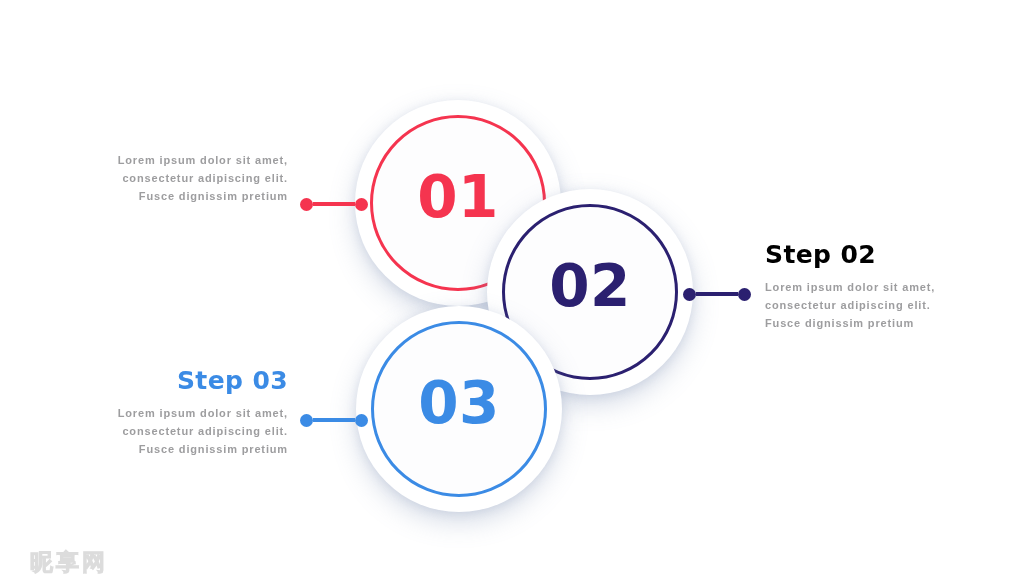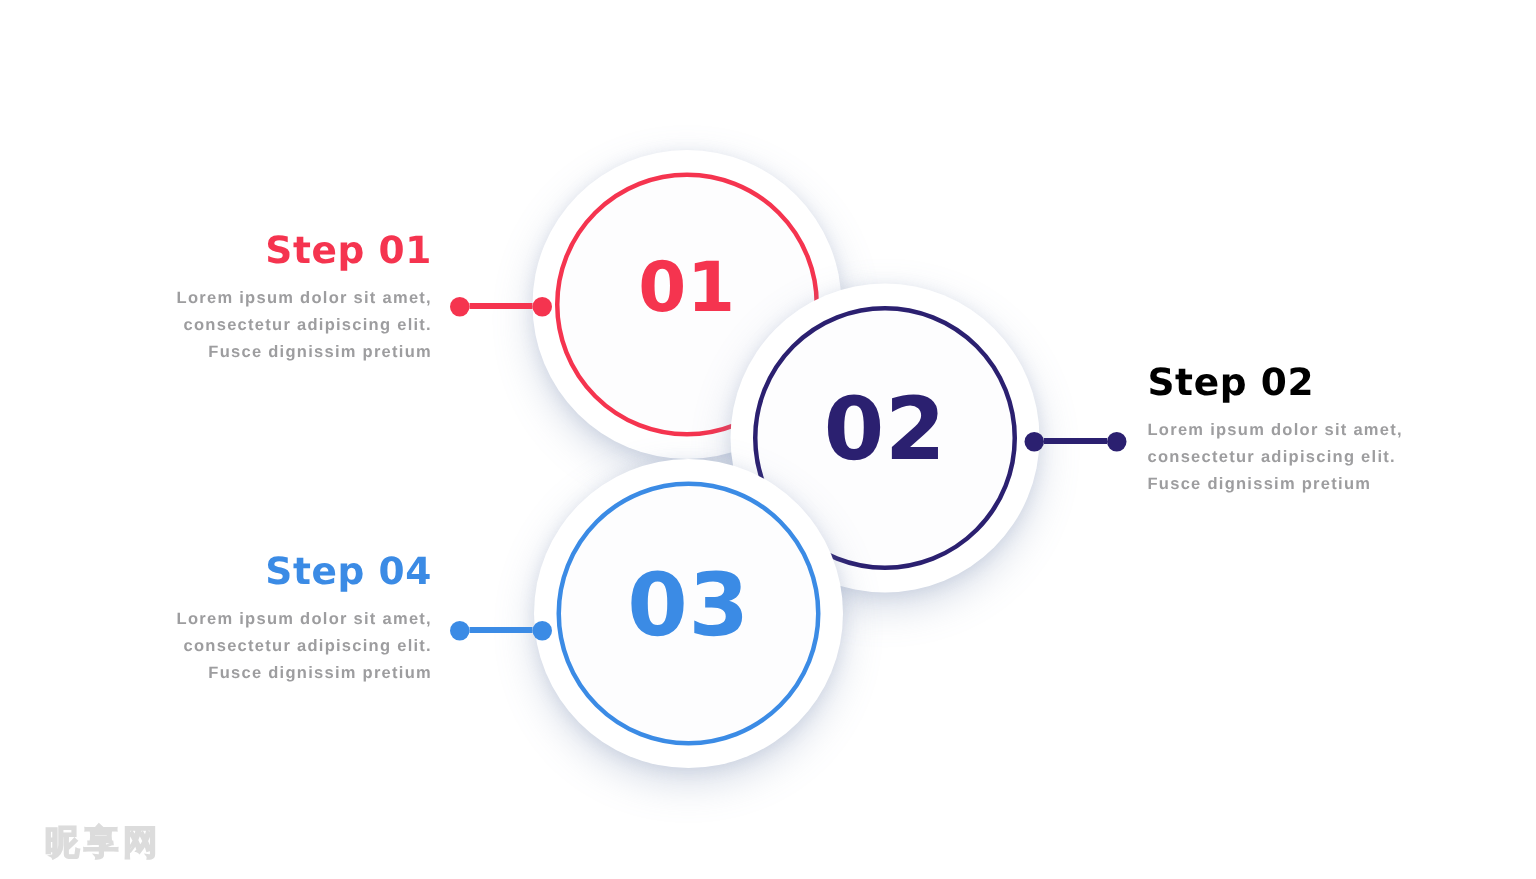--- a/index.html
+++ b/index.html
@@ -42,21 +42,21 @@
     letter-spacing: 0.5px;
     line-height: 1;
     font-family: "DejaVu Sans", sans-serif;
   }
 
   #c1 { left: 355px; top: 100px; width: 206px; height: 206px; z-index: 3; }
   #c1 .circle-ring {
     left: 15px; top: 15px; width: 176px; height: 176px;
     border: 3px solid #F5344F;
   }
-  #c1 .circle-num { top: 68px; font-size: 46px; color: #F5344F; }
+  #c1 .circle-num { top: 68px; font-size: 58px; color: #F5344F; }
 
   #c2 { left: 487px; top: 189px; width: 206px; height: 206px; z-index: 4; }
   #c2 .circle-ring {
     left: 15px; top: 15px; width: 176px; height: 176px;
     border: 3px solid #2B2070;
   }
   #c2 .circle-num { top: 68px; font-size: 58px; color: #2B2070; }
 
   #c3 { left: 356px; top: 306px; width: 206px; height: 206px; z-index: 5; }
   #c3 .circle-ring {
@@ -205,39 +205,38 @@
     <div class="circle-ring"></div>
     <div class="circle-num">02</div>
   </div>
 
   <div class="circle-wrap" id="c3">
     <div class="circle-ring"></div>
     <div class="circle-num">03</div>
   </div>
 
   <div class="step-block" id="b1">
-    <p class="step-title">Step 01</p>
     <p class="step-desc">
       <span>Lorem ipsum dolor sit amet,</span>
       <span>consectetur adipiscing elit.</span>
       <span>Fusce dignissim pretium</span>
     </p>
   </div>
 
   <div class="step-block" id="b2">
     <p class="step-title">Step 02</p>
     <p class="step-desc">
       <span>Lorem ipsum dolor sit amet,</span>
       <span>consectetur adipiscing elit.</span>
       <span>Fusce dignissim pretium</span>
     </p>
   </div>
 
   <div class="step-block" id="b3">
-    <p class="step-title">Step 04</p>
+    <p class="step-title">Step 03</p>
     <p class="step-desc">
       <span>Lorem ipsum dolor sit amet,</span>
       <span>consectetur adipiscing elit.</span>
       <span>Fusce dignissim pretium</span>
     </p>
   </div>
 
   <div id="watermark">
     <span id="wm-cn">
       <span>昵</span>

